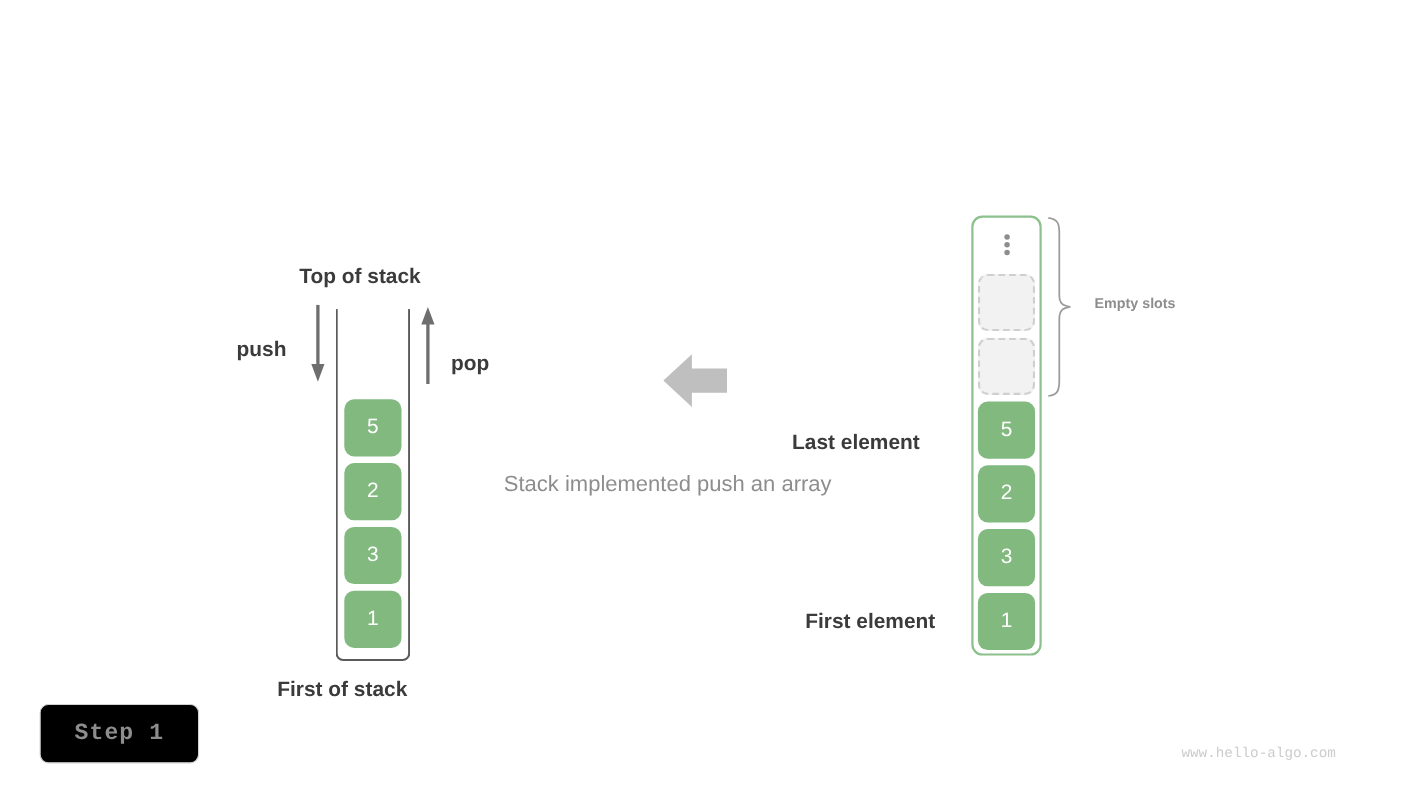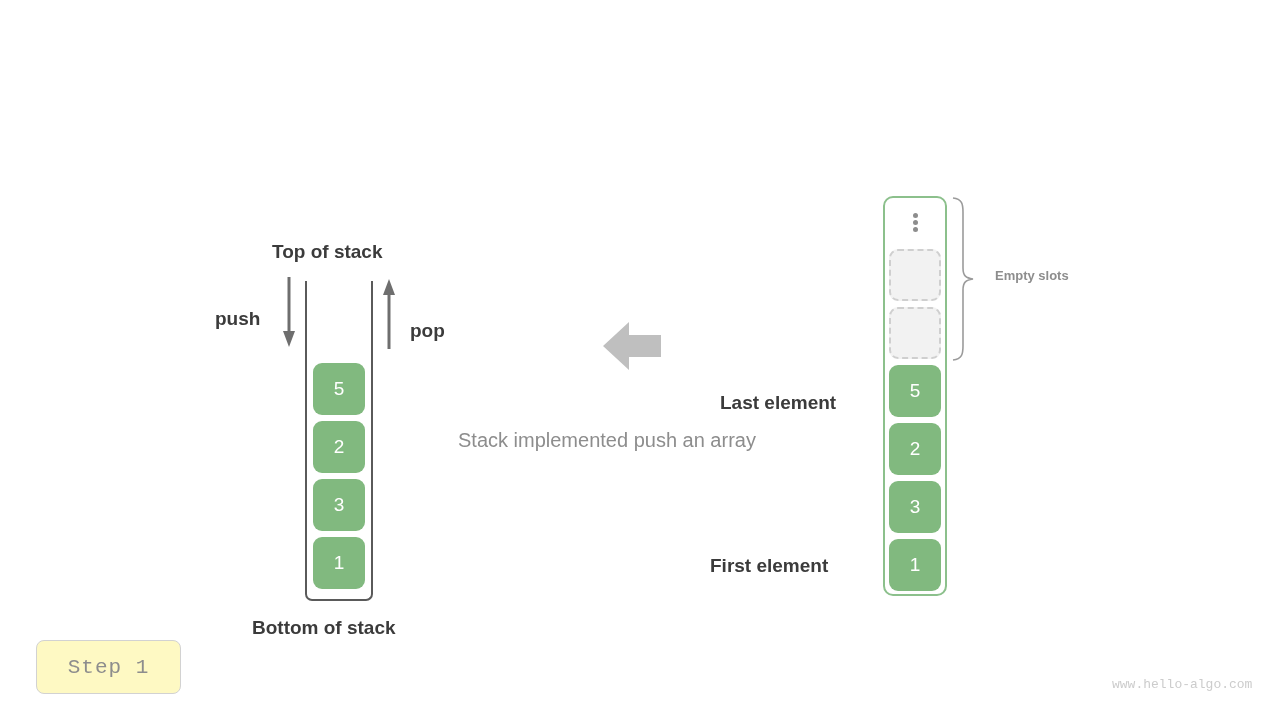--- a/index.html
+++ b/index.html
@@ -152,42 +152,41 @@
 
   
   #step-badge {
     position: absolute;
     left: 36px;
     top: 640px;
     width: 145px;
     height: 54px;
     border: 1px solid #d2d2d2;
     border-radius: 8px;
-    background: #fef9c3;
+    background: #000000;
     display: flex;
     align-items: center;
     justify-content: center;
     font-family: "Liberation Mono", monospace;
-    font-weight: normal;
+    font-weight: bold;
     font-size: 21px;
     color: #8d8d8d;
     letter-spacing: 1px;
     box-sizing: border-box;
   }
 
   
   #watermark {
     position: absolute;
     left: 1074px;
     top: 677px;
     font-family: "Liberation Mono", monospace;
     font-size: 13px;
     color: #cccccc;
     white-space: nowrap;
-    margin-left: 38px;
   }
 </style>
 </head>
 <body>
 
 <div id="canvas">
 
   <div class="lbl-dark" style="left:272px; top:241px;">Top of stack</div>
 
   <div class="lbl-dark" style="left:215px; top:308px;">push</div>
@@ -206,21 +205,21 @@
 
   <div id="stack-container"></div>
 
   <div id="stack-cells">
     <div class="cell">5</div>
     <div class="cell">2</div>
     <div class="cell">3</div>
     <div class="cell">1</div>
   </div>
 
-  <div class="lbl-dark" style="left:252px; top:617px;">Bottom of stack</div>
+  <div class="lbl-dark" style="left:252px; top:617px;">First of stack</div>
 
   <svg id="transform-arrow" width="58" height="52">
     <polygon points="0,26 26,2 26,15 58,15 58,37 26,37 26,50" fill="#bfbfbf"></polygon>
   </svg>
 
   <div class="caption" style="left:458px; top:429px;">Stack implemented push an array</div>
 
   <div id="array-container"></div>
 
   <div id="array-dots">
@@ -247,19 +246,19 @@
              C 13 80, 16 82, 23 83
              C 16 84, 13 86, 13 94
              L 13 150
              C 13 158, 12 163, 3 164" fill="none" stroke="#9b9b9b" stroke-width="1.6"></path>
   </svg>
 
   <div class="lbl-gray" style="left:995px; top:268px;">Empty slots</div>
 
   <div class="lbl-dark" style="left:720px; top:382px;margin-top:10px;">Last element</div>
 
-  <div class="lbl-dark" style="left:710px; top:555px;">First element</div>
+  <div class="lbl-dark" style="left:732px; top:555px;">First element</div>
 
   <div id="step-badge">Step 1</div>
 
   <div id="watermark">www.hello-algo.com</div>
 
 </div>
 
 </body></html>

